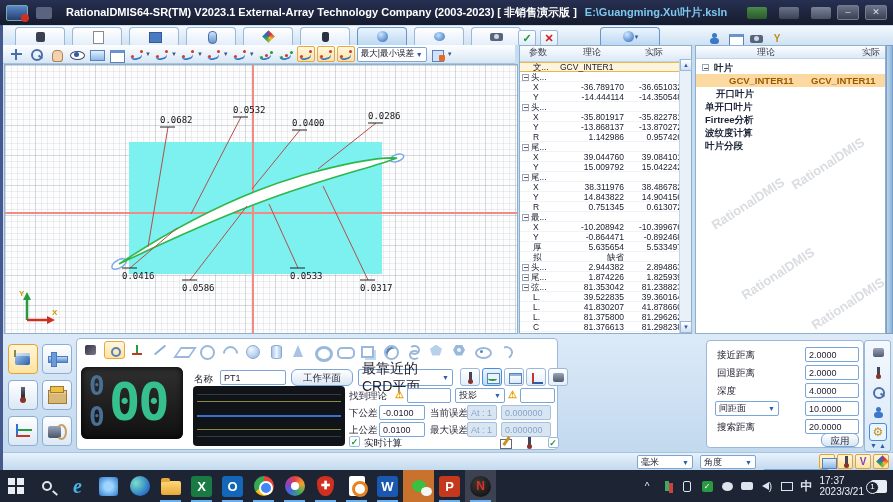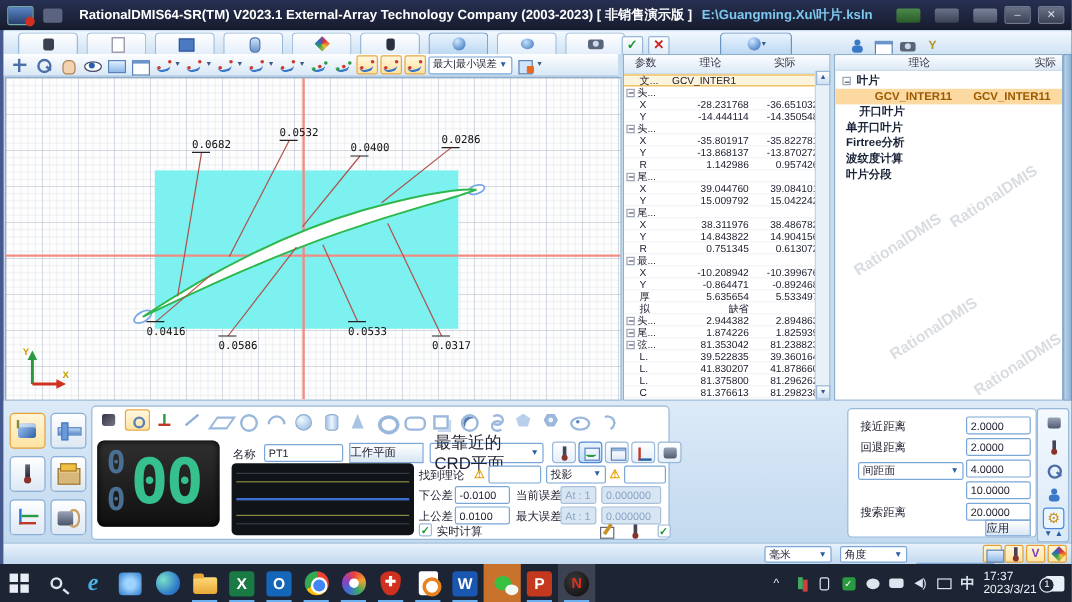--- a/index.html
+++ b/index.html
@@ -166,21 +166,21 @@
   #counter{position:absolute;left:4px;top:28px;width:102px;height:72px;background:linear-gradient(#303030,#101010);border-radius:6px;box-shadow:inset 0 0 6px #000}
   #counter .small{position:absolute;left:8px;top:4px;color:#4a6f94;font-family:"DejaVu Sans Mono",monospace;font-weight:bold;font-size:26px;line-height:31px}
   #counter .big{position:absolute;left:28px;top:4px;color:#35c08e;font-family:"DejaVu Sans Mono",monospace;font-weight:bold;font-size:52px;line-height:62px;letter-spacing:-2px}
   #tolpanel{position:absolute;left:116px;top:47px;width:152px;height:60px;background:#101418;border-radius:4px;overflow:hidden}
   #tolpanel .yline{position:absolute;left:4px;right:4px;height:1px;background:#8a8a40}
   #tolpanel .bline{position:absolute;left:4px;right:4px;height:2px;background:#3a6fd0}
   #tolpanel .gline{position:absolute;left:4px;right:4px;height:1px;background:#333c44}
   .lbl{position:absolute;font-size:9.5px;color:#223;white-space:nowrap}
   .inp{position:absolute;background:#fff;border:1px solid #7aa6d8;border-radius:2px;font-size:9px;color:#223;padding:0 3px;height:15px;line-height:13px}
   .inp.dis{background:#d8e6f4;color:#8aa4c4;border-color:#a8c0da}
-  .pbtn{position:absolute;background:linear-gradient(#ffffff,#d8e6f4);border:1px solid #7aa6d8;border-radius:0;font-size:9.5px;color:#223;}
+  .pbtn{position:absolute;background:linear-gradient(#ffffff,#d8e6f4);border:1px solid #7aa6d8;border-radius:6px;font-size:9.5px;color:#223;text-align:center}
   .warn{position:absolute;color:#e8a000;font-size:10px;font-weight:bold}
   .grncheck{position:absolute;width:11px;height:11px;background:#fff;border:1px solid #9ab8d8;border-radius:2px;color:#1a9a30;font-size:9px;font-weight:bold;line-height:10px;text-align:center}
   .ibtn{position:absolute;width:20px;height:18px;background:linear-gradient(#fff,#e4eefa);border:1px solid #9ab8d8;border-radius:3px;display:flex;align-items:center;justify-content:center}
   .ibtn.sel{background:linear-gradient(#eaf6ff,#bcdcf8);border:1.5px solid #4a8ad8}
 
   #probepanel{left:706px;top:340px;width:158px;height:108px;background:#fff;border:1px solid #9ab8d8;border-radius:4px}
   #rightstrip{left:864px;top:340px;width:27px;height:112px;background:linear-gradient(#f4f9ff,#d8e8f6);border:1px solid #9ab8d8;border-radius:3px}
   .rsico{position:absolute;left:4px;width:18px;height:18px;display:flex;align-items:center;justify-content:center;border-radius:3px}
   .rsico.sel{background:#eaf6ff;border:1.5px solid #4a8ad8}
   .updn{position:absolute;font-size:7px;color:#2a5fa8;letter-spacing:2px}
@@ -433,21 +433,21 @@
           <span class="c2">GCV_INTER1</span>
           <span class="c3"></span>
         </div>
         <div class="mrow grp">
           <span class="c1"><span class="expbox"></span><span>头...</span></span>
           <span class="c2"></span>
           <span class="c3"></span>
         </div>
         <div class="mrow">
           <span class="c1"><span>X</span></span>
-          <span class="c2">-28.231768</span>
+          <span class="c2">-36.789170</span>
           <span class="c3">-36.651032</span>
         </div>
         <div class="mrow">
           <span class="c1"><span>Y</span></span>
           <span class="c2">-14.444114</span>
           <span class="c3">-14.350548</span>
         </div>
         <div class="mrow grp">
           <span class="c1"><span class="expbox"></span><span>头...</span></span>
           <span class="c2"></span>
@@ -748,21 +748,21 @@
   </div>
 
   <div id="probepanel" class="abs">
     <div id="probe-rows">
         <span class="lbl" style="left:10px;top:8px">接近距离</span>
         <input class="inp" style="left: 98px; top: 6px; width: 54px;" value="2.0000">
         <span class="lbl" style="left:10px;top:26px">回退距离</span>
         <input class="inp" style="left: 98px; top: 24px; width: 54px;" value="2.0000">
         <span class="lbl" style="left:10px;top:44px">深度</span>
         <input class="inp" style="left: 98px; top: 42px; width: 54px;" value="4.0000">
-        <div class="dd" style="position:absolute;left:8px;top:44px;width:88px;height:15px">
+        <div class="dd" style="position:absolute;left:8px;top:60px;width:64px;height:15px">
           <span style="font-size:9px">间距面</span>
           <span class="caret">▼</span>
         </div>
         <input class="inp" style="left: 98px; top: 60px; width: 54px;" value="10.0000">
         <span class="lbl" style="left:10px;top:80px">搜索距离</span>
         <input class="inp" style="left: 98px; top: 78px; width: 54px;" value="20.0000">
       </div>
     <div class="pbtn" style="left:114px;top:92px;width:38px;height:14px;line-height:13px">应用</div>
   </div>
 

